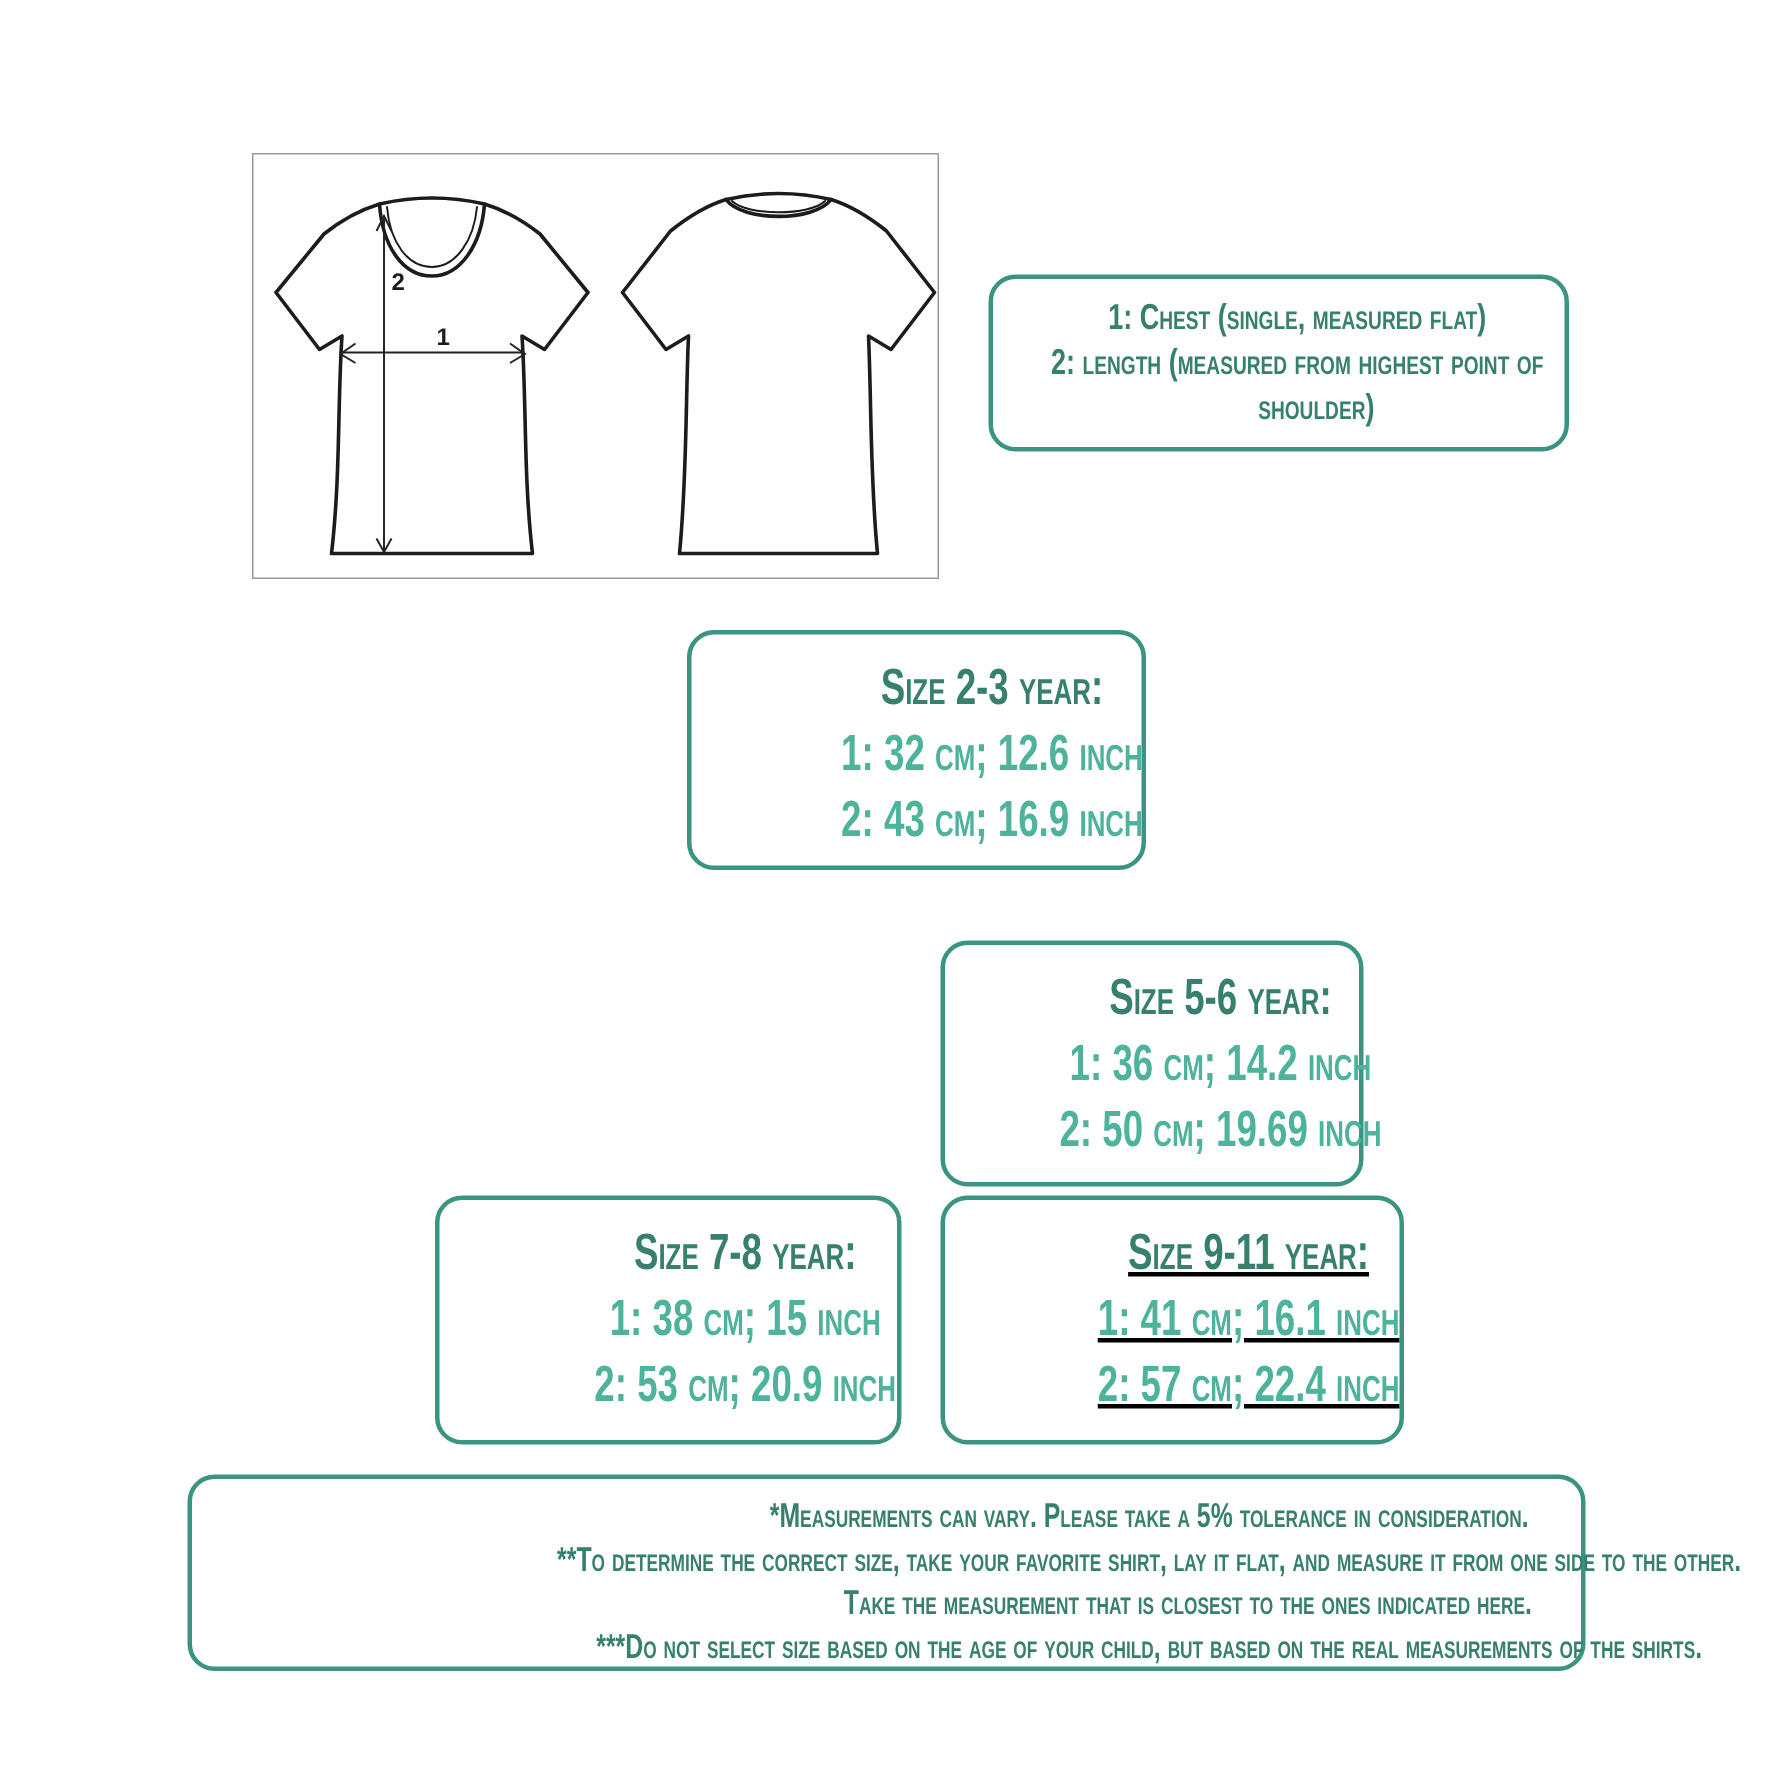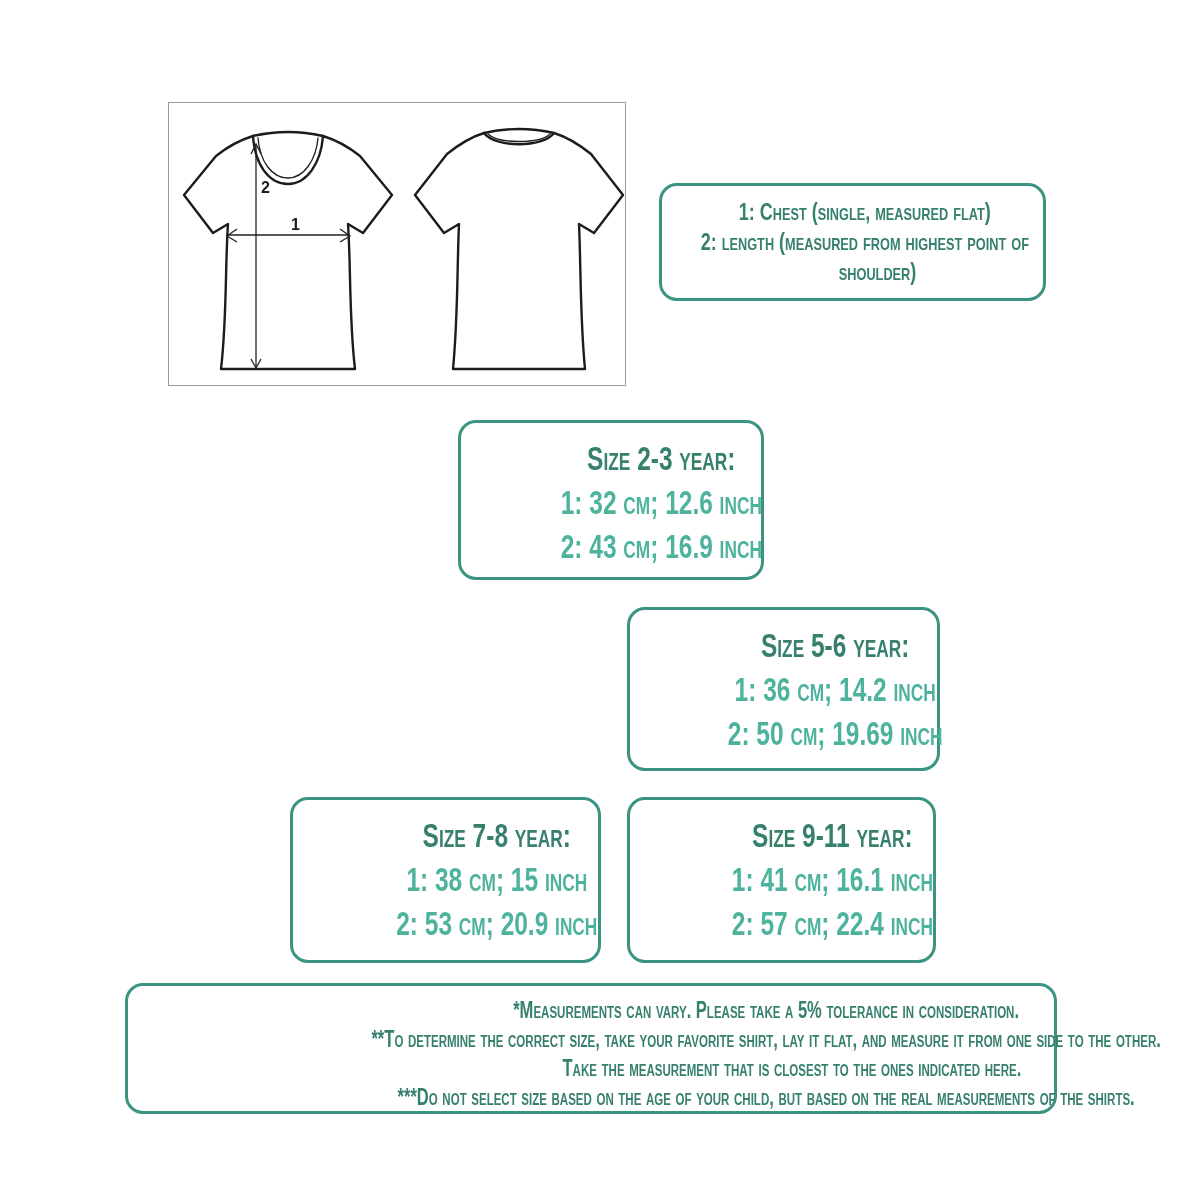--- a/index.html
+++ b/index.html
@@ -29,23 +29,23 @@
   
   .size-box { padding:13px 21px; }
   .size-line {
     font-size:34px; line-height:44px; white-space:nowrap;
     width:139%; transform:scaleX(0.72);
   }
   .size-title { color:var(--title-c); }
   .size-val   { color:var(--value-c); }
   #size-2-3  { left:458px; top:420px; width:306px; height:160px; }
   #size-3-4  { left:290px; top:607px; width:311px; height:164px; }
-  #size-5-6  { left:627px; top:607px; width:313px; height:164px; }
+  #size-5-6  { left:627px; top:627px; width:282px; height:164px; }
   #size-7-8  { left:290px; top:797px; width:311px; height:166px; }
-  #size-9-11 { left:627px; top:797px; width:309px; height:166px; }
+  #size-9-11 { left:627px; top:797px; width:309px; height:166px;text-decoration:underline; }
   
   .notes-box { left:125px; top:983px; width:932px; height:131px; padding:10px 14px; }
   .note-line {
     font-size:23px; line-height:29px; color:var(--title-c); white-space:nowrap;
     width:139%; transform:scaleX(0.72);
   }
   .note-indent { padding-left:30px; }
 </style>
 </head>
 <body>

